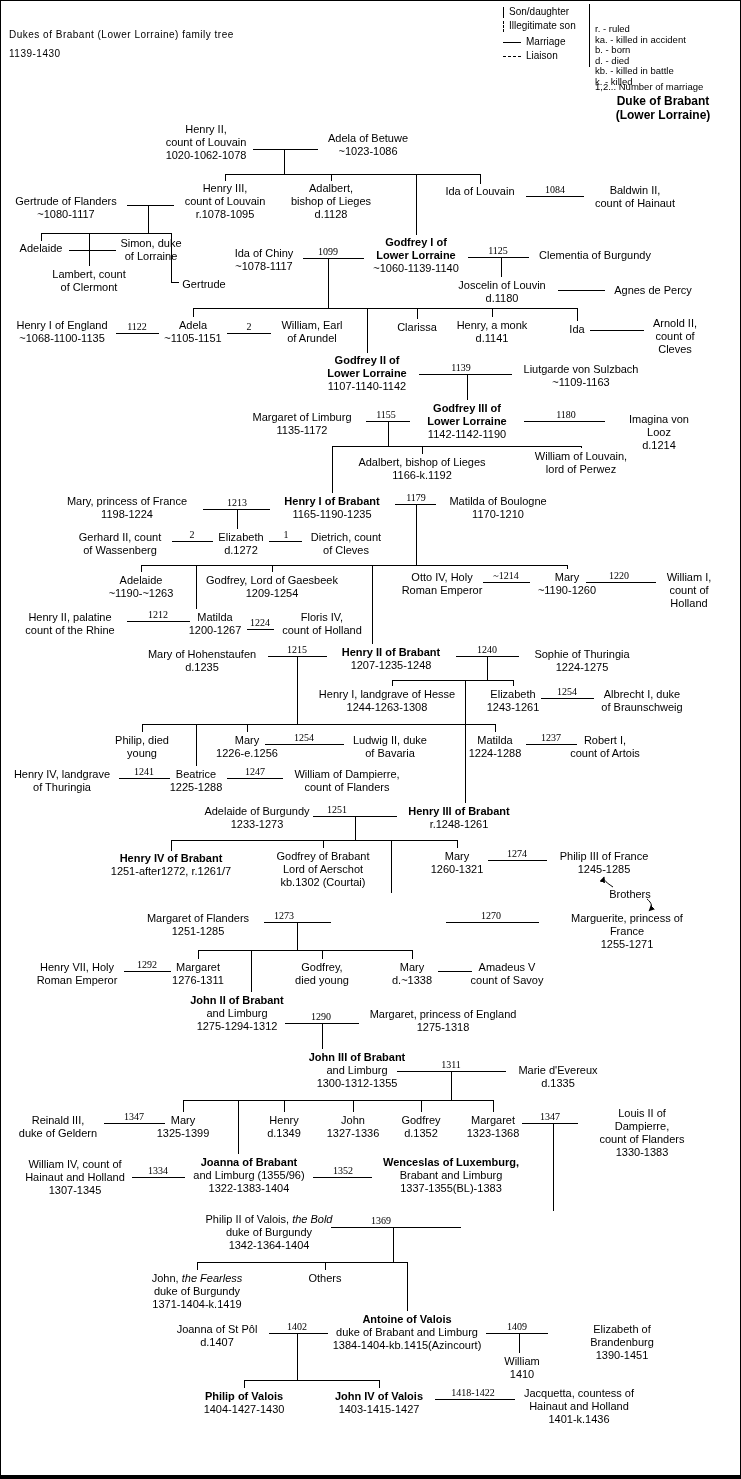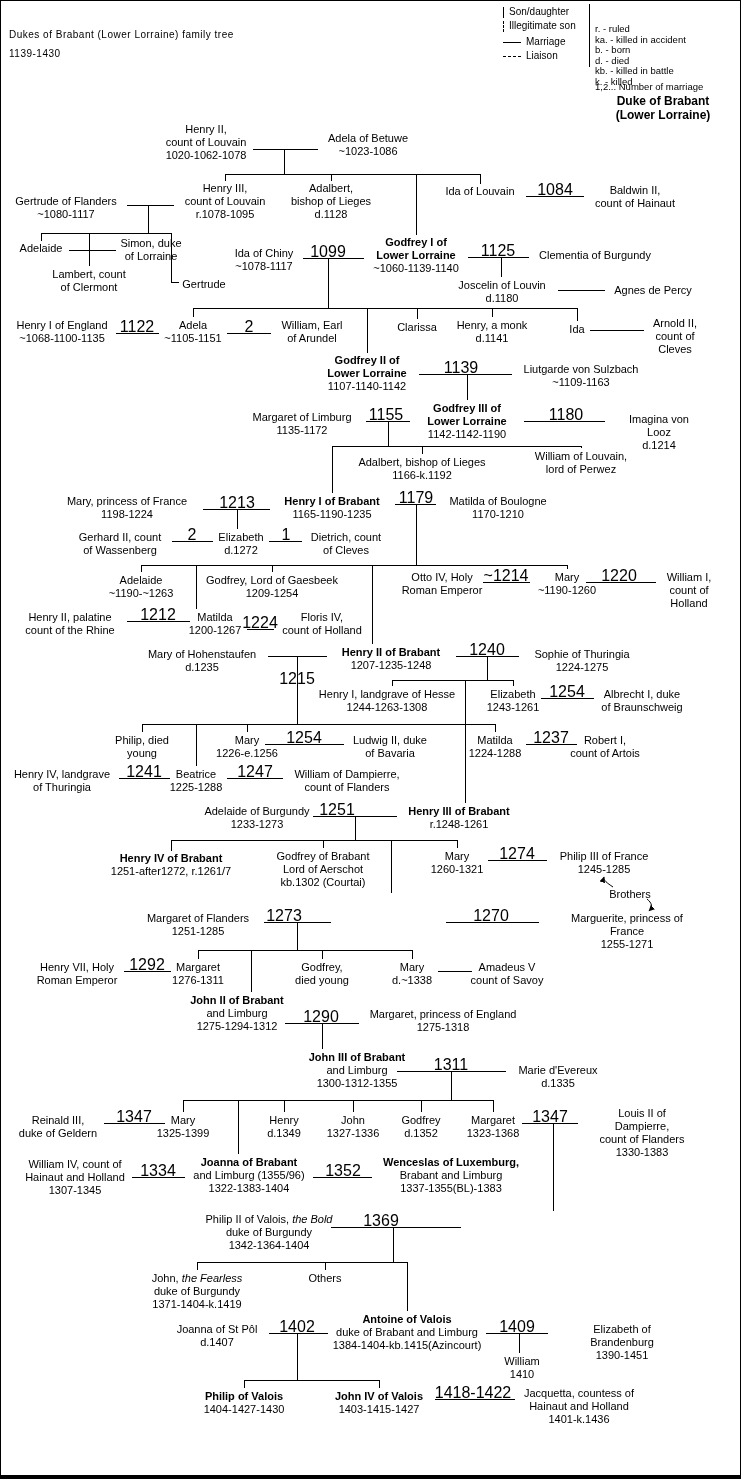--- a/index.html
+++ b/index.html
@@ -12,21 +12,21 @@
   }
   svg.connectors { position:absolute; left:0; top:0; }
   .node {
     position:absolute; transform:translateX(-50%); text-align:center;
     font-size:11px; line-height:13px; white-space:pre-line;
   }
   .node .b { font-weight:bold; }
   .node .i { font-style:italic; }
   .mlabel {
     position:absolute; transform:translateX(-50%);
-    font-size:16px; line-height:12px; white-space:nowrap;
+    font-size:10px; line-height:12px; white-space:nowrap;font-family:Liberation Serif, serif;
   }
   .title { position:absolute; left:8px; top:4px; font-size:10px; line-height:19px; letter-spacing:0.5px;margin-top:20px; }
   .notes { position:absolute; left:8px; top:66px; font-size:11.5px; font-style:italic; white-space:nowrap; }
   .legend-item { position:absolute; font-size:10px; line-height:12px; white-space:nowrap; }
   .sym { display:inline-block; vertical-align:middle; margin-right:5px; }
   .v-solid  { width:1px; height:11px; border-left:1px solid #000; }
   .v-dashed { width:1px; height:11px; border-left:1px dashed #000; }
   .h-solid  { width:18px; height:0; border-top:1px solid #000; }
   .h-dashed { width:18px; height:0; border-top:1px dashed #000; }
   .abbr-list { position:absolute; left:594px; top:3px; font-size:9.5px; line-height:10.5px; white-space:nowrap;margin-top:20px; }
@@ -286,21 +286,21 @@
   <div class="mlabel" style="left:385px;top:408px">1155</div>
   <div class="mlabel" style="left:565px;top:408px">1180</div>
   <div class="mlabel" style="left:236px;top:496px">1213</div>
   <div class="mlabel" style="left:415px;top:491px">1179</div>
   <div class="mlabel" style="left:191px;top:528px">2</div>
   <div class="mlabel" style="left:285px;top:528px">1</div>
   <div class="mlabel" style="left:505px;top:569px">~1214</div>
   <div class="mlabel" style="left:618px;top:569px">1220</div>
   <div class="mlabel" style="left:157px;top:608px">1212</div>
   <div class="mlabel" style="left:259px;top:616px">1224</div>
-  <div class="mlabel" style="left:296px;top:672px">1215</div>
+  <div class="mlabel" style="left:296px;top:643px">1215</div>
   <div class="mlabel" style="left:486px;top:643px">1240</div>
   <div class="mlabel" style="left:566px;top:685px">1254</div>
   <div class="mlabel" style="left:303px;top:731px">1254</div>
   <div class="mlabel" style="left:550px;top:731px">1237</div>
   <div class="mlabel" style="left:143px;top:765px">1241</div>
   <div class="mlabel" style="left:254px;top:765px">1247</div>
   <div class="mlabel" style="left:336px;top:803px">1251</div>
   <div class="mlabel" style="left:516px;top:847px">1274</div>
   <div class="mlabel" style="left:490px;top:909px">1270</div>
   <div class="mlabel" style="left:283px;top:909px">1273</div>

